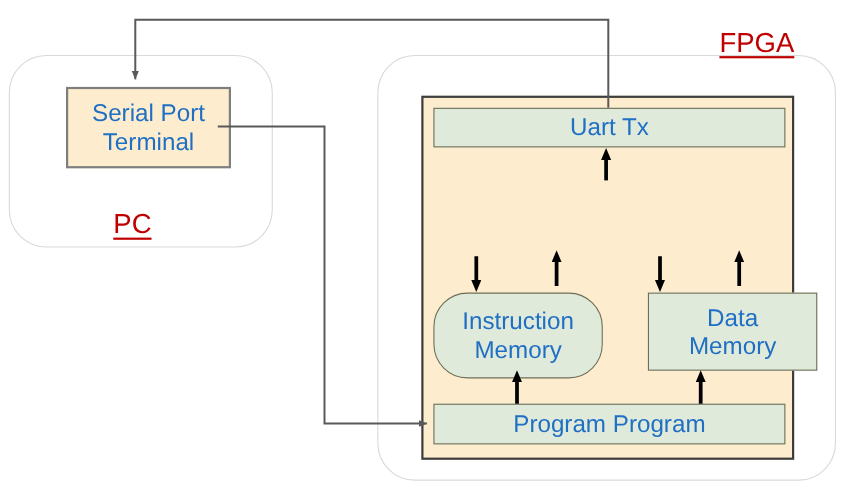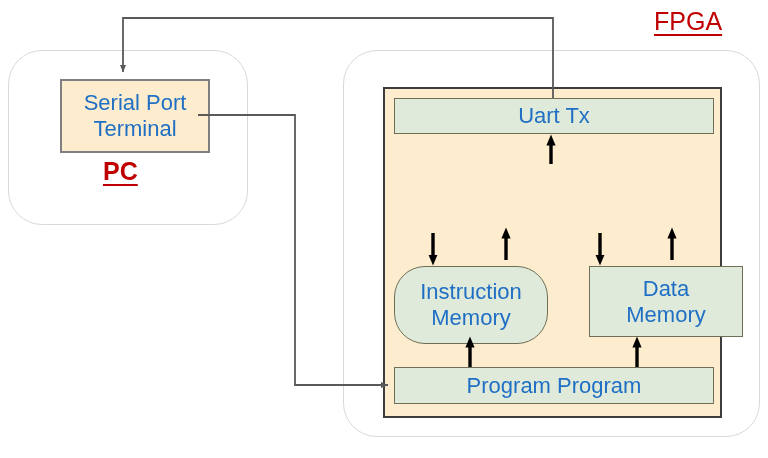--- a/index.html
+++ b/index.html
@@ -79,22 +79,22 @@
 </head>
 <body>
 
 <div id="canvas">
 
   <div class="container-round" id="grp-pc" style="left: 8px; top: 50px; width: 240px; height: 175px;"></div>
   <div class="container-round" id="grp-fpga" style="left: 343px; top: 50px; width: 417px; height: 387px;"></div>
 
   <div class="fpga-panel" id="panel-fpga" style="left: 383px; top: 87px; width: 339px; height: 331px;"></div>
 
-  <div class="grp-label" id="lbl-pc" style="left: 103px; top: 159px; font-weight: bold;">PC</div>
-  <div class="grp-label" id="lbl-fpga" style="left: 654px; top: 9px; text-align: center;">FPGA</div>
+  <div class="grp-label" id="lbl-pc" style="left: 103px; top: 192px;">PC</div>
+  <div class="grp-label" id="lbl-fpga" style="left: 654px; top: 27px; text-align: center;">FPGA</div>
 
   <div class="box box-cream" id="blk-0" style="left: 60px; top: 79px; width: 150px; height: 74px;">
       <span>Serial Port<br>Terminal</span>
     </div>
   <div class="box box-green" id="blk-1" style="left: 394px; top: 98px; width: 320px; height: 36px;">
       <span>Uart Tx</span>
     </div>
   <div class="box box-green" id="blk-3" style="left: 394px; top: 266px; width: 154px; height: 78px; border-radius: 31px;">
       <span>Instruction<br>Memory</span>
     </div>

